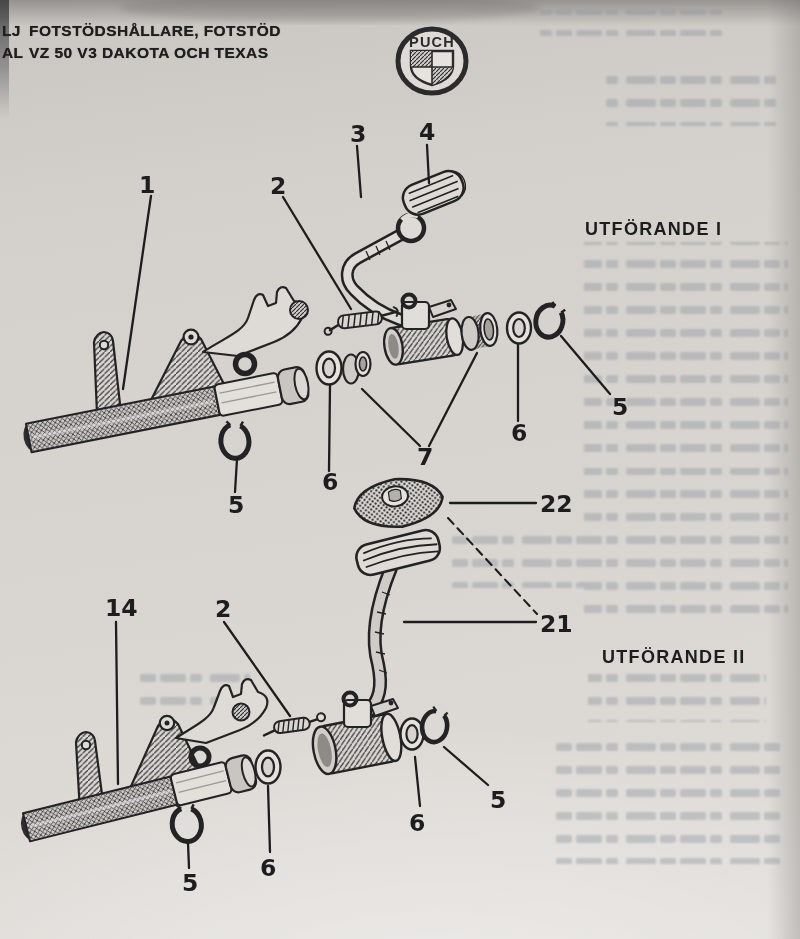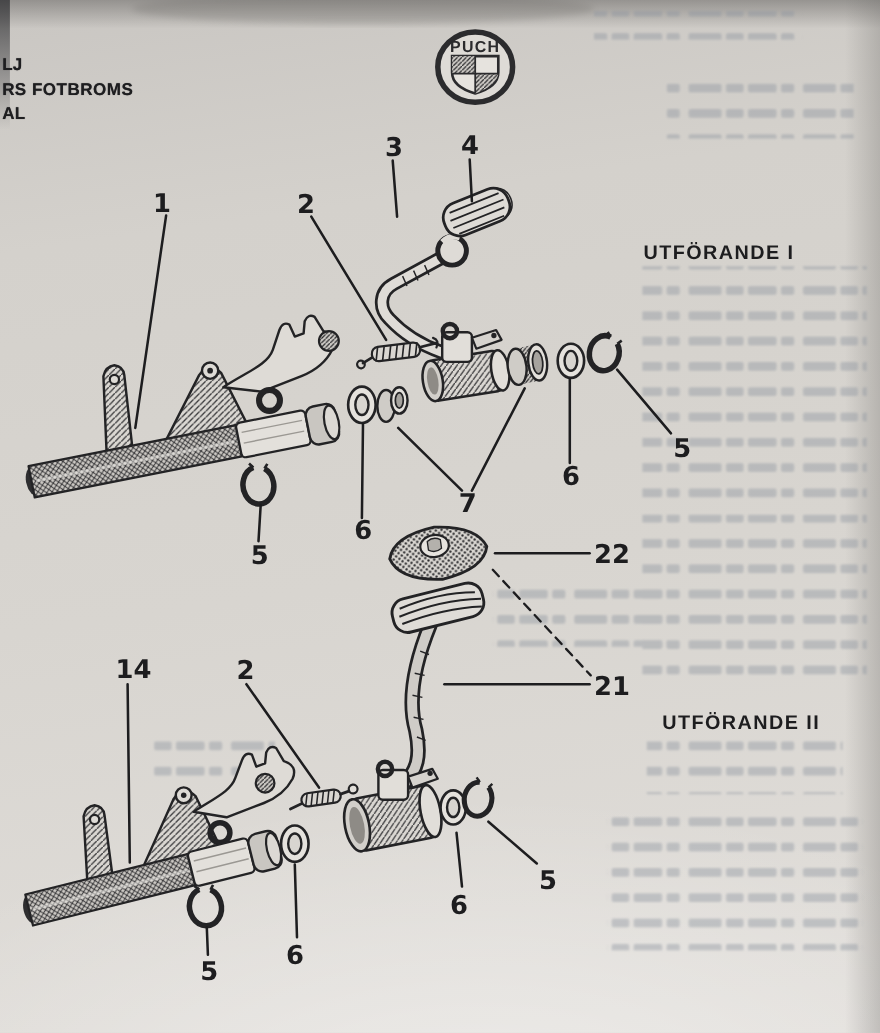--- a/index.html
+++ b/index.html
@@ -5,48 +5,46 @@
   html,body{margin:0;padding:0;background:#6e6c6a;}
   .page{
     position:relative;width:800px;height:939px;overflow:hidden;
     font-family:"Liberation Sans",sans-serif;
     background:
       radial-gradient(130% 55% at 55% 110%, rgba(255,255,255,.45), rgba(255,255,255,0) 60%),
       linear-gradient(172deg,#c9c6c2 0%, #d4d1cc 22%, #d8d5d0 55%, #e1deda 100%);
     background-color:var(--paper,#d7d4cf);
   }
   .art{position:absolute;left:0;top:0;width:800px;height:939px;}
-  .hdr{position:absolute;left:2px;top:22px;z-index:3;color:var(--ink,#1e1e20);margin-top:29px;}
+  .hdr{position:absolute;left:2px;top:22px;z-index:3;color:var(--ink,#1e1e20);}
   .hrow{display:flex;height:22px;align-items:baseline;}
   .frag{display:inline-block;width:27px;font-weight:bold;font-size:15.5px;letter-spacing:.2px;
         text-shadow:0 0 .7px rgba(25,25,28,.8);}
   .main{font-weight:bold;font-size:15.5px;letter-spacing:.45px;white-space:pre;
         text-shadow:0 0 .7px rgba(25,25,28,.8);}
   .lbl{font:bold 23.5px "DejaVu Sans",sans-serif;fill:#1d1d1f;}
   .sec{font:bold 18px "Liberation Sans",sans-serif;fill:#1d1d1f;letter-spacing:1.3px;}
   .logoTxt{font:bold 14.5px "Liberation Sans",sans-serif;fill:#2b2b2d;letter-spacing:1.2px;}
   .ld{stroke:#1d1d1f;stroke-width:2.3;fill:none;stroke-linecap:round;}
   .ldd{stroke:#1d1d1f;stroke-width:2.1;fill:none;stroke-linecap:round;stroke-dasharray:8 6;}
   .o{stroke:#232325;stroke-linejoin:round;stroke-linecap:round;}
 </style>
 </head>
 <body>
 
 <div class="page">
 
   <header class="hdr">
     <div class="hrow">
       <span class="frag">LJ</span>
-    </div>
-    <div class="hrow">
-      <span class="frag">RS</span>
-      <span class="main">FOTBROMS</span>
+      <span class="main">FOTSTÖDSHÅLLARE, FOTSTÖD</span>
     </div>
     <div class="hrow">
       <span class="frag">AL</span>
+      <span class="main">VZ 50 V3 DAKOTA OCH TEXAS</span>
     </div>
   </header>
 
   <svg class="art" viewBox="0 0 800 939">
     <defs>
       <pattern id="knurl" width="5" height="5" patternUnits="userSpaceOnUse">
         <rect width="5" height="5" fill="#ccc9c4"></rect>
         <path d="M0,5L5,0M0,0L5,5" stroke="#3a3a3c" stroke-width="0.9"></path>
       </pattern>
       <pattern id="hatch" width="5.5" height="5.5" patternUnits="userSpaceOnUse">

